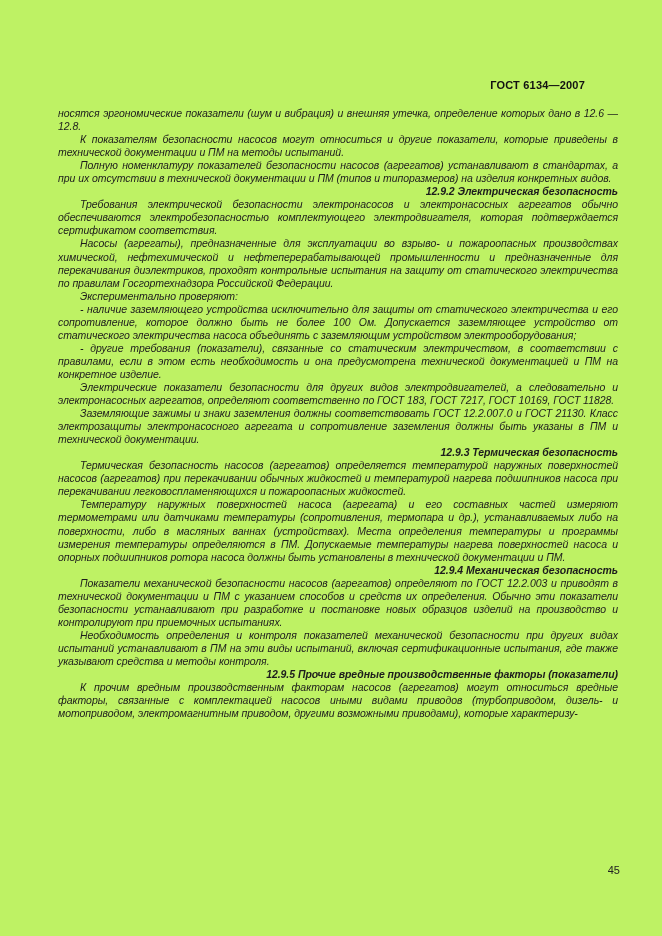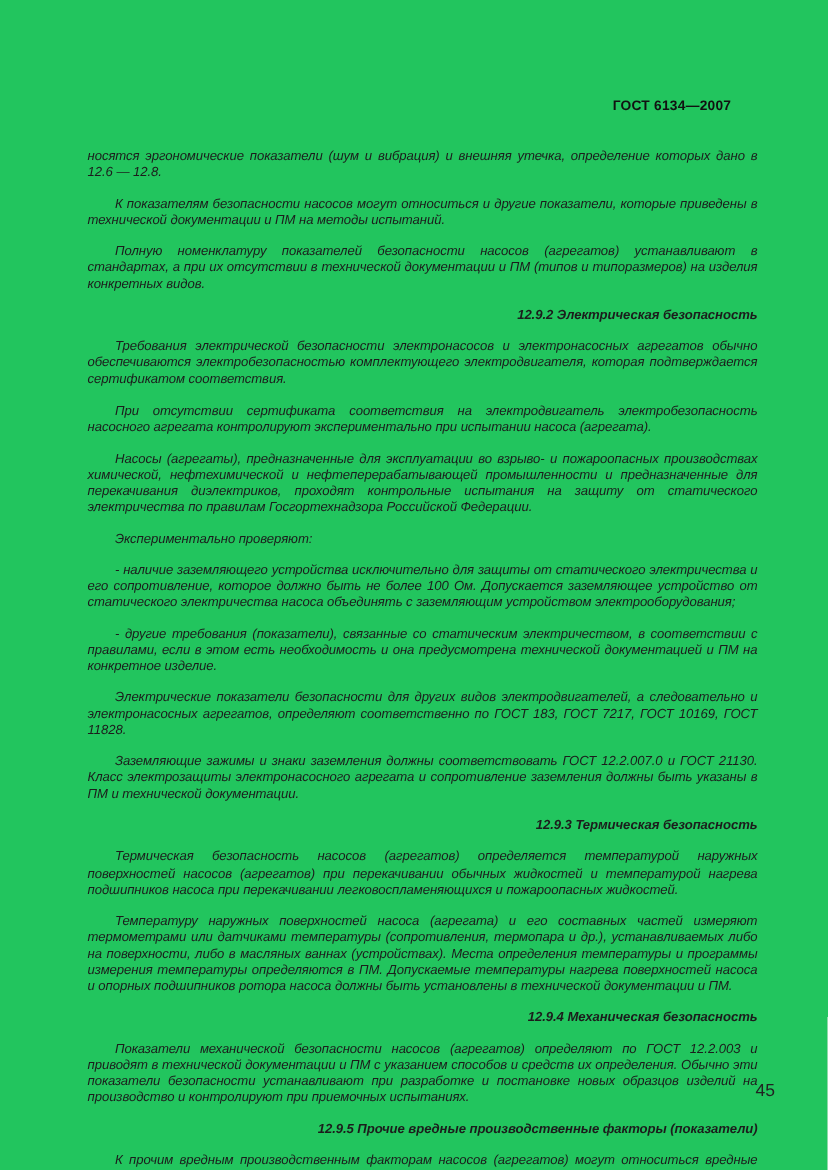--- a/index.html
+++ b/index.html
@@ -5,21 +5,21 @@
   html, body {
     margin: 0;
     padding: 0;
     background: #e8e8e8;
   }
   .page {
     position: relative;
     width: 662px;
     height: 936px;
     margin: 0 auto;
-    background: #22c55e;
+    background: #bef264;
     overflow: hidden;
     font-family: "Liberation Sans", sans-serif;
     color: #1c1c1c;
   }
   .doc-header {
     position: absolute;
     top: 79px;
     right: 77px;
     font-size: 11px;
     font-weight: 700;
@@ -31,62 +31,62 @@
     position: absolute;
     top: 107px;
     left: 58px;
     width: 560px;
     font-size: 10.5px;
     line-height: 13.05px;
     font-style: italic;
     letter-spacing: -0.05px;
   }
   .para {
-    margin: 12px;
+    margin: 0;
     text-align: justify;
     text-indent: 22px;
   }
   .para.continuation {
     text-indent: 0;
   }
   .para.heading {
     font-weight: 700;
     text-align: right;
   }
   .page-number {
     position: absolute;
     top: 864px;
     right: 42px;
-    font-size: 14px;
+    font-size: 11px;
     font-style: normal;
     color: #222;
   }
 </style>
 </head>
 <body>
 
 <div class="page">
   <div class="doc-header">ГОСТ 6134—2007</div>
 
   <div class="doc-body">
       <p class="para continuation">носятся эргономические показатели (шум и вибрация) и внешняя утечка, определение которых дано в 12.6 — 12.8.</p>
       <p class="para body">К показателям безопасности насосов могут относиться и другие показатели, которые приведены в технической документации и ПМ на методы испытаний.</p>
       <p class="para body">Полную номенклатуру показателей безопасности насосов (агрегатов) устанавливают в стандартах, а при их отсутствии в технической документации и ПМ (типов и типоразмеров) на изделия конкретных видов.</p>
       <p class="para heading">12.9.2 Электрическая безопасность</p>
       <p class="para body">Требования электрической безопасности электронасосов и электронасосных агрегатов обычно обеспечиваются электробезопасностью комплектующего электродвигателя, которая подтверждается сертификатом соответствия.</p>
-      <p class="para body">При отсутствии сертификата соответствия на электродвигатель электробезопасность насосного агрегата контролируют экспериментально при испытании насоса (агрегата).</p>
       <p class="para body">Насосы (агрегаты), предназначенные для эксплуатации во взрыво- и пожароопасных производствах химической, нефтехимической и нефтеперерабатывающей промышленности и предназначенные для перекачивания диэлектриков, проходят контрольные испытания на защиту от статического электричества по правилам Госгортехнадзора Российской Федерации.</p>
       <p class="para body">Экспериментально проверяют:</p>
       <p class="para body">- наличие заземляющего устройства исключительно для защиты от статического электричества и его сопротивление, которое должно быть не более 100 Ом. Допускается заземляющее устройство от статического электричества насоса объединять с заземляющим устройством электрооборудования;</p>
       <p class="para body">- другие требования (показатели), связанные со статическим электричеством, в соответствии с правилами, если в этом есть необходимость и она предусмотрена технической документацией и ПМ на конкретное изделие.</p>
       <p class="para body">Электрические показатели безопасности для других видов электродвигателей, а следовательно и электронасосных агрегатов, определяют соответственно по ГОСТ 183, ГОСТ 7217, ГОСТ 10169, ГОСТ 11828.</p>
       <p class="para body">Заземляющие зажимы и знаки заземления должны соответствовать ГОСТ 12.2.007.0 и ГОСТ 21130. Класс электрозащиты электронасосного агрегата и сопротивление заземления должны быть указаны в ПМ и технической документации.</p>
       <p class="para heading">12.9.3 Термическая безопасность</p>
       <p class="para body">Термическая безопасность насосов (агрегатов) определяется температурой наружных поверхностей насосов (агрегатов) при перекачивании обычных жидкостей и температурой нагрева подшипников насоса при перекачивании легковоспламеняющихся и пожароопасных жидкостей.</p>
       <p class="para body">Температуру наружных поверхностей насоса (агрегата) и его составных частей измеряют термометрами или датчиками температуры (сопротивления, термопара и др.), устанавливаемых либо на поверхности, либо в масляных ваннах (устройствах). Места определения температуры и программы измерения температуры определяются в ПМ. Допускаемые температуры нагрева поверхностей насоса и опорных подшипников ротора насоса должны быть установлены в технической документации и ПМ.</p>
       <p class="para heading">12.9.4 Механическая безопасность</p>
       <p class="para body">Показатели механической безопасности насосов (агрегатов) определяют по ГОСТ 12.2.003 и приводят в технической документации и ПМ с указанием способов и средств их определения. Обычно эти показатели безопасности устанавливают при разработке и постановке новых образцов изделий на производство и контролируют при приемочных испытаниях.</p>
+      <p class="para body">Необходимость определения и контроля показателей механической безопасности при других видах испытаний устанавливают в ПМ на эти виды испытаний, включая сертификационные испытания, где также указывают средства и методы контроля.</p>
       <p class="para heading">12.9.5 Прочие вредные производственные факторы (показатели)</p>
       <p class="para body">К прочим вредным производственным факторам насосов (агрегатов) могут относиться вредные факторы, связанные с комплектацией насосов иными видами приводов (турбоприводом, дизель- и мотоприводом, электромагнитным приводом, другими возможными приводами), которые характеризу-</p>
     </div>
 
   <div class="page-number">45</div>
 </div>
 
 </body></html>

